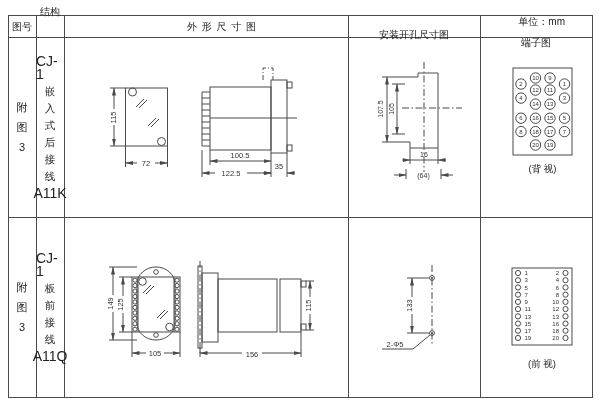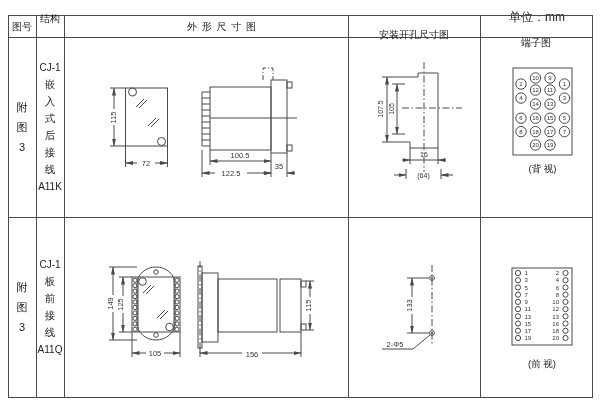--- a/index.html
+++ b/index.html
@@ -4,25 +4,25 @@
 <style>
   html,body{margin:0;padding:0}
   body{
     width:600px;height:400px;position:relative;overflow:hidden;
     background:#ffffff;color:#222;
     font-family:"Liberation Sans","DejaVu Sans",sans-serif;
   }
   .abs{position:absolute}
   .vline,.hline{position:absolute;background:#4a4a4a}
   .hdr{position:absolute;text-align:center;font-size:10px;color:#222;letter-spacing:1px}
-  .unit{position:absolute;top:9px;right:35px;font-size:12px;color:#222}
+  .unit{position:absolute;top:15px;right:35px;font-size:10px;color:#222}
   .vcell{position:absolute;display:flex;flex-direction:column;align-items:center;justify-content:center}
   .vcell .vchar{font-size:10.5px;line-height:13px}
   .vcell.figcol .vchar{font-size:11px;line-height:12px;margin:4px 0}
-  .vcell .vchar.small{font-size:10px}
+  .vcell .vchar.small{font-size:14px}
   svg{position:absolute;overflow:visible}
   .stroke{stroke:#4a4a4a;stroke-width:1;fill:none}
   .dd{stroke-dasharray:7 2.5 1.5 2.5}
   svg text{fill:#333;stroke:none;font-family:"Liberation Sans","DejaVu Sans",sans-serif}
   .dimtext{font-size:7.5px}
   .dimtext7{font-size:7px}
   .viewlabel{font-size:9.5px;fill:#222}
 </style>
 </head>
 <body>
@@ -39,21 +39,21 @@
 
 <div class="abs" style="left:8px;top:15px;width:583px;height:381px;border:1px solid #4a4a4a"></div>
 <div class="vline" style="left:36px;top:15px;width:1px;height:382px"></div>
 <div class="vline" style="left:64px;top:15px;width:1px;height:382px"></div>
 <div class="vline" style="left:348px;top:15px;width:1px;height:382px"></div>
 <div class="vline" style="left:480px;top:15px;width:1px;height:382px"></div>
 <div class="hline" style="left:8px;top:37px;width:584px;height:1px"></div>
 <div class="hline" style="left:8px;top:217px;width:584px;height:1px"></div>
 
 <div class="hdr" style="left:8px;width:28px;top:20px;letter-spacing:0">图号</div>
-<div class="hdr" style="left:36px;width:28px;top:12px;letter-spacing:0">结构</div>
+<div class="hdr" style="left:36px;width:28px;top:5px;letter-spacing:0">结构</div>
 <div class="hdr" style="left:80px;width:284px;top:20px">外 形 尺 寸 图</div>
 <div class="hdr" style="left:348px;width:132px;top:28px;letter-spacing:0">安装开孔尺寸图</div>
 <div class="hdr" style="left:480px;width:112px;top:36px;letter-spacing:0">端子图</div>
 
 <div class="vcell figcol" style="left:8px;top:37px;width:28px;height:180px">
     <div class="vchar">附</div>
     <div class="vchar">图</div>
     <div class="vchar">3</div>
   </div>
 <div class="vcell" style="left:36px;top:37px;width:28px;height:180px;gap:4px">

